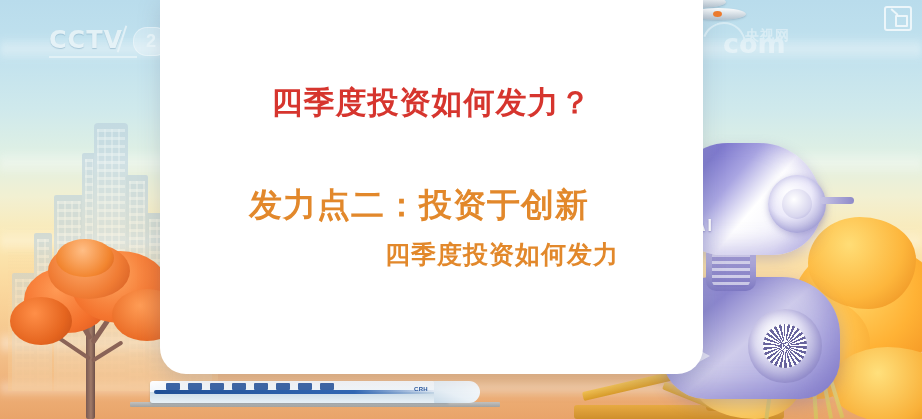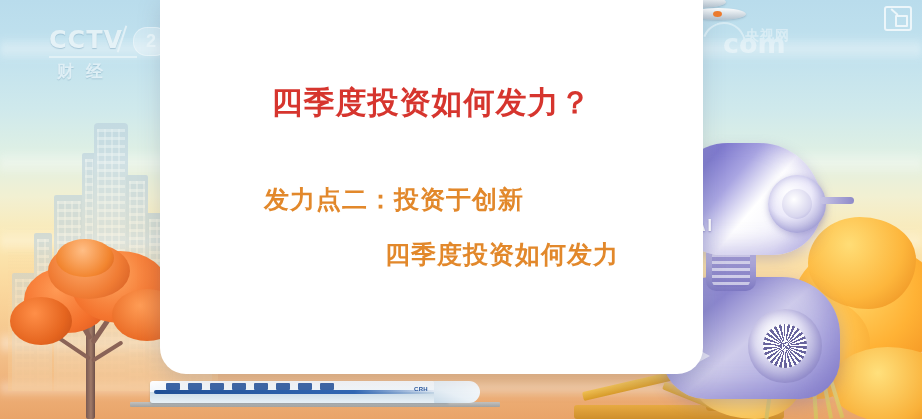--- a/index.html
+++ b/index.html
@@ -237,22 +237,22 @@
 
   
   .title{
     position:absolute;left:0;right:0;top:84px;
     text-align:center;
     font-size:31px;font-weight:bold;letter-spacing:1px;
     color:#d6352e;
     font-family:"DejaVu Sans","Liberation Sans",sans-serif;
   }
   .line1{
-    position:absolute;left:104px;top:185px;
-    font-size:25px;font-weight:bold;letter-spacing:1px;
+    position:absolute;left:89px;top:185px;
+    font-size:33px;font-weight:bold;letter-spacing:1px;
     color:#e2882b;
     font-family:"DejaVu Sans","Liberation Sans",sans-serif;
   }
   .line2{
     position:absolute;left:225px;top:240px;
     font-size:25px;font-weight:bold;letter-spacing:1px;
     color:#e2882b;
     font-family:"DejaVu Sans","Liberation Sans",sans-serif;
   }
 
@@ -421,21 +421,20 @@
     <div class="line2">四季度投资如何发力</div>
   </div>
   <div class="card-top-wedge"></div>
   <div class="card-tr"></div>
 
   <div class="chlogo">
     <span class="cctv">CCTV</span>
     <div class="slash"></div>
     <div class="num">2</div>
     <div class="bar"></div>
-    <div class="sub">财经</div>
   </div>
 
   <div class="watermark">
     <div class="wm-arc"></div>
     <span class="wm-main">CCTV</span><span class="wm-main" style="margin-left:34px;">com</span>
     <div class="wm-cn">央视网</div>
   </div>
 
   <div class="pip">
     <b></b>

